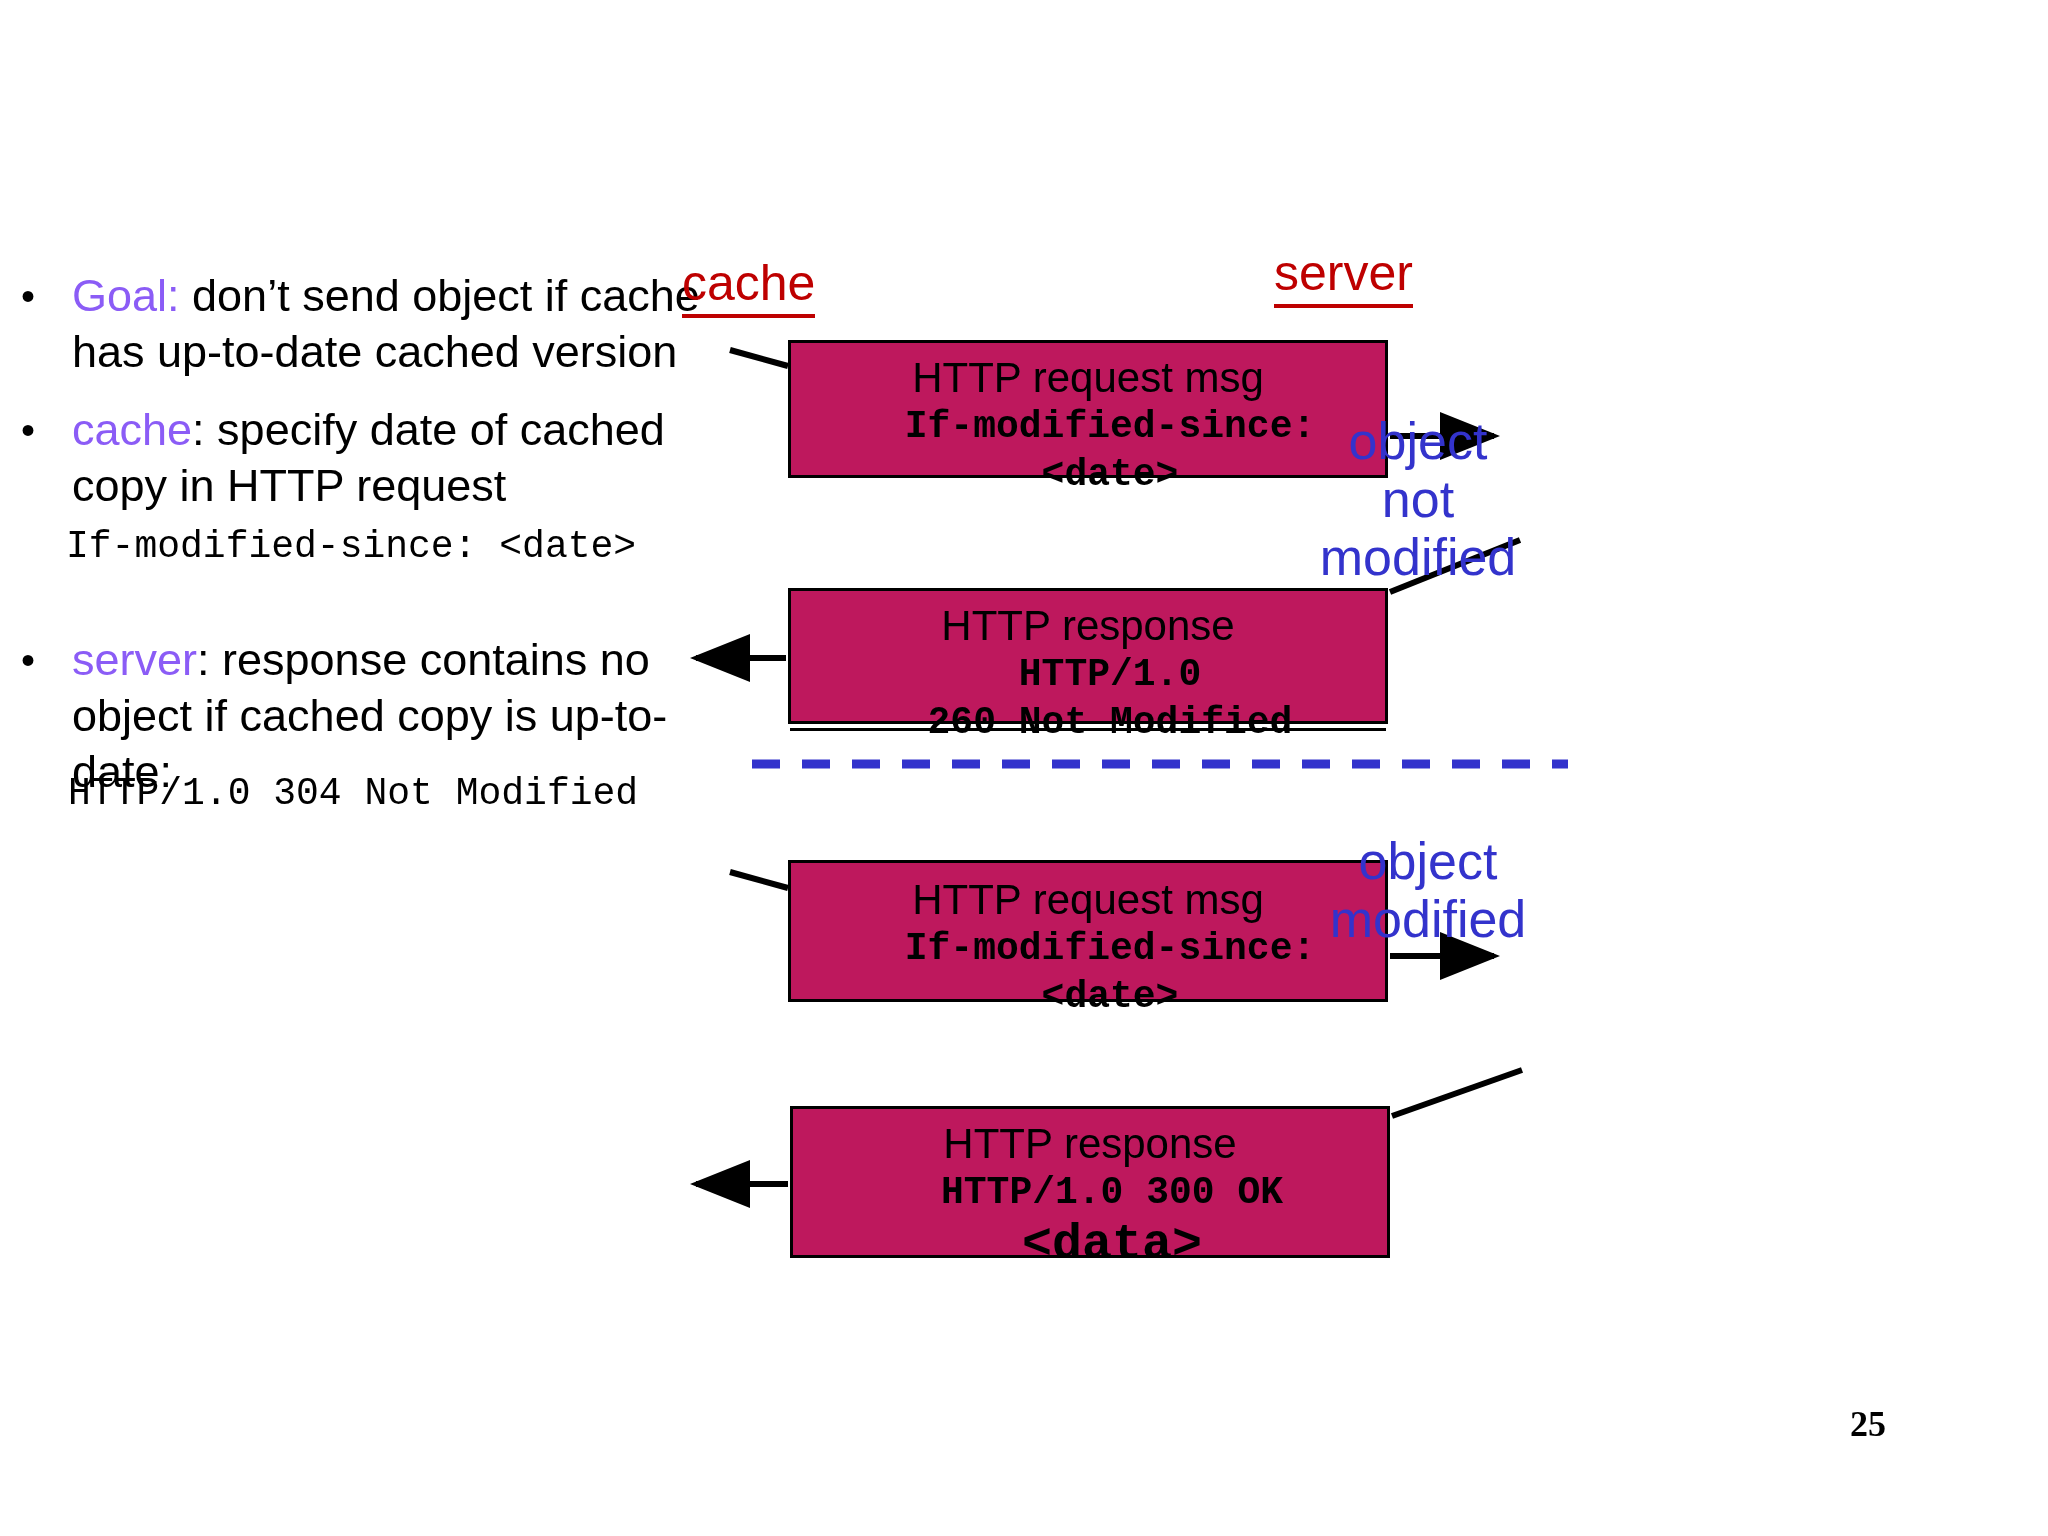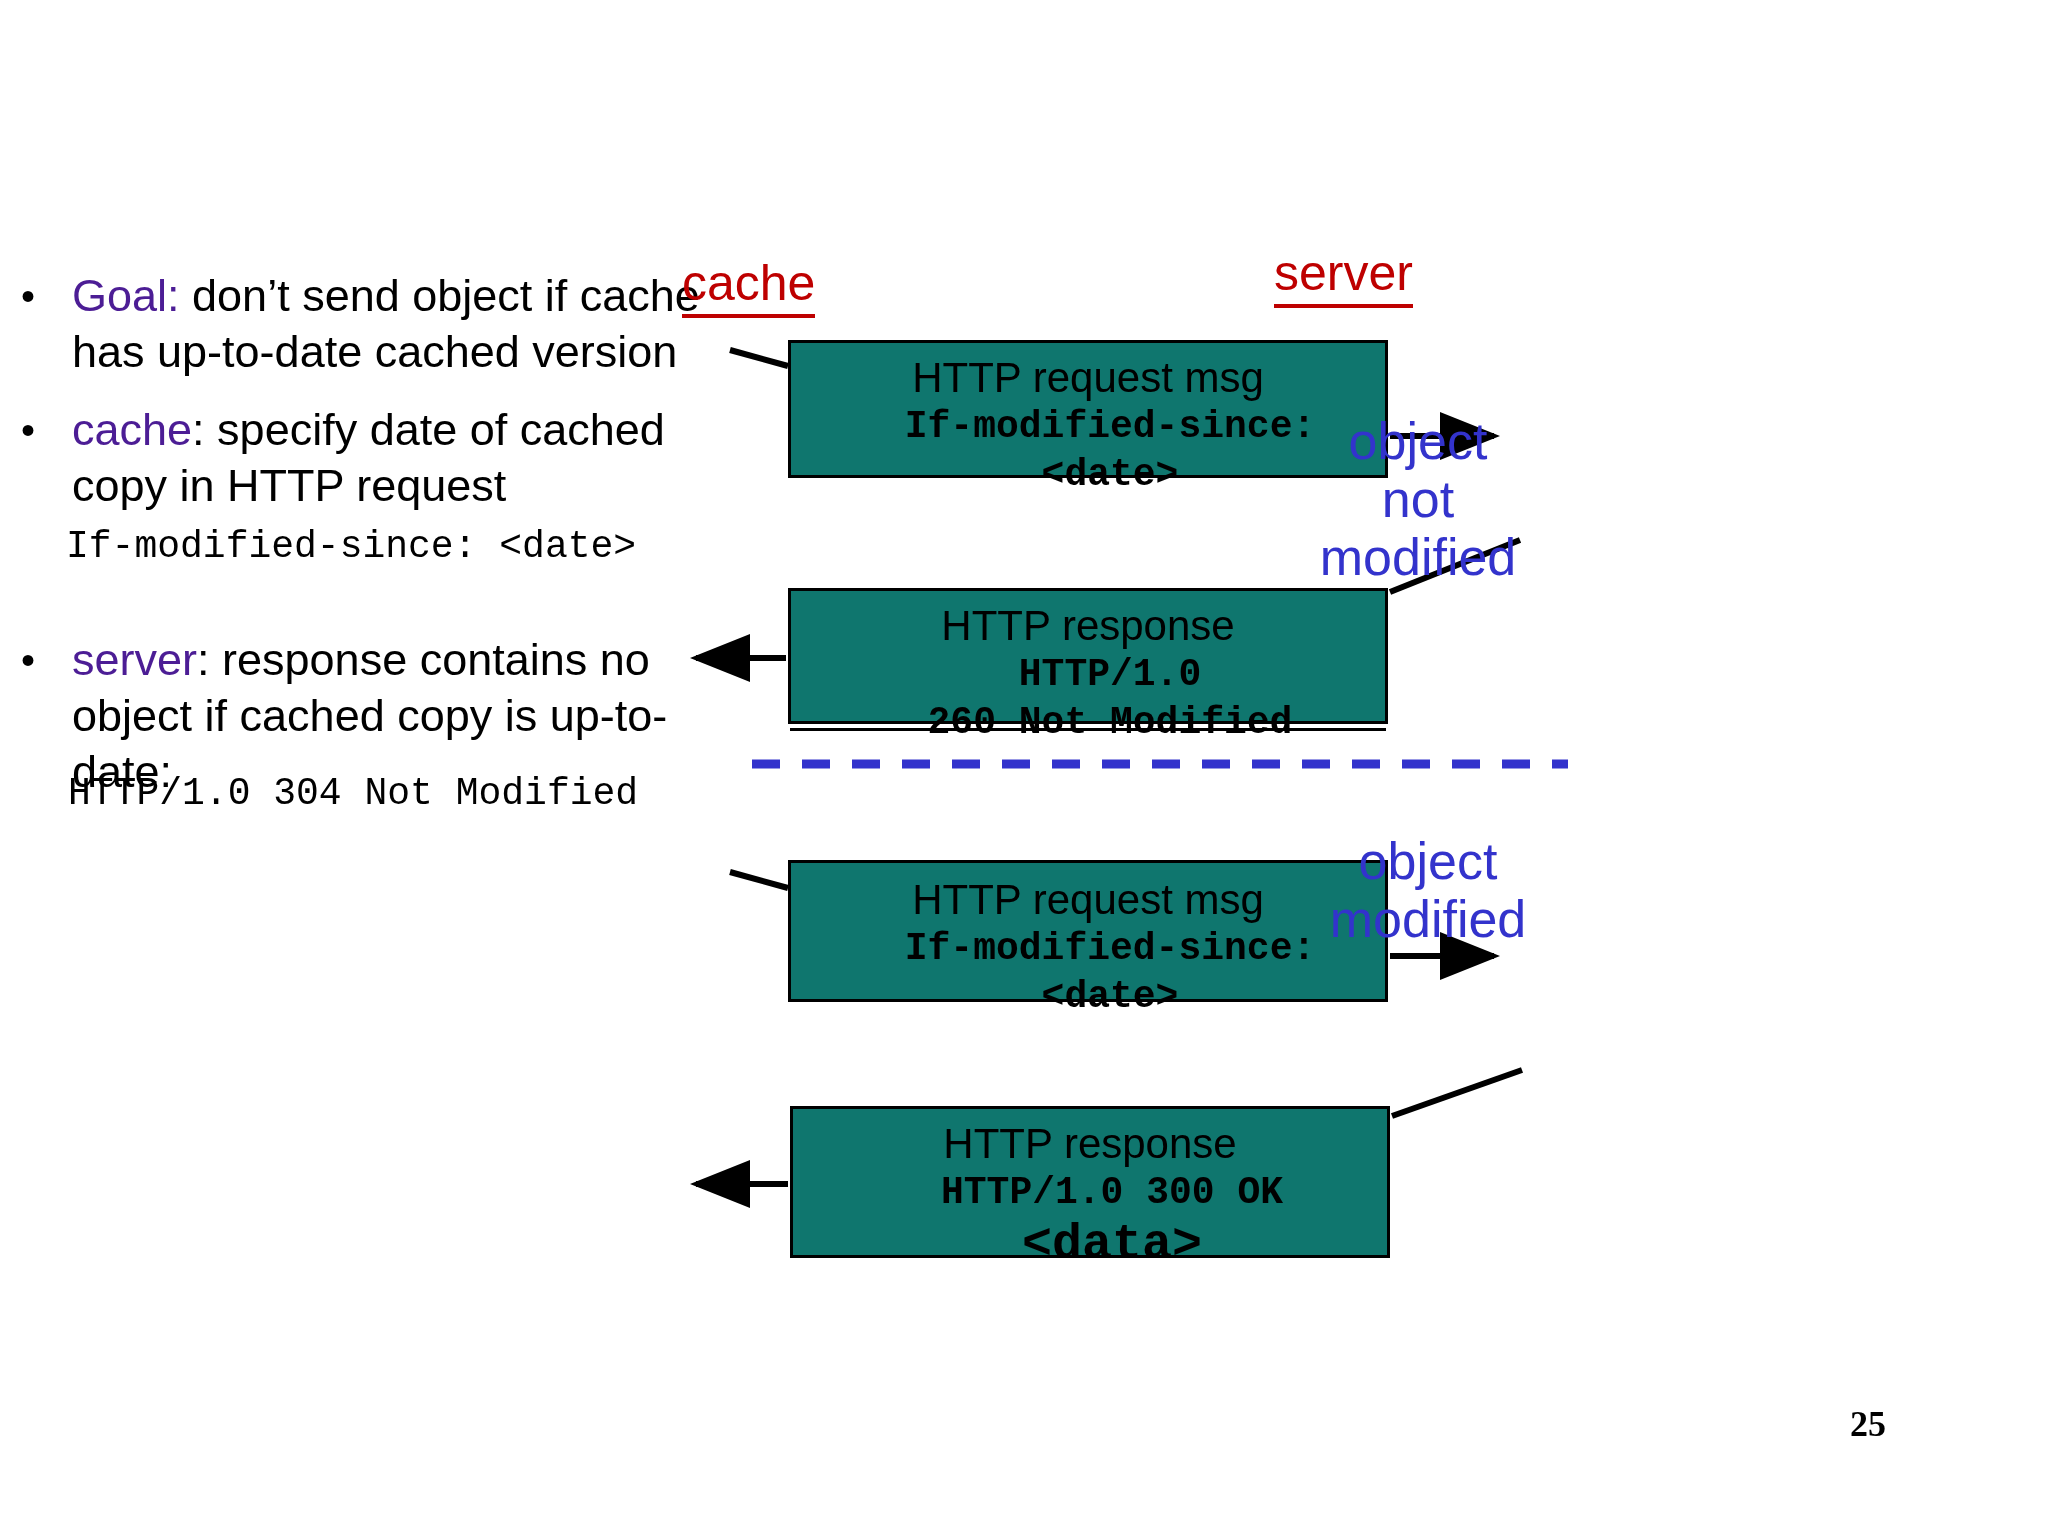--- a/index.html
+++ b/index.html
@@ -58,21 +58,21 @@
   .bullet-dot {
     position: absolute;
     left: 8px;
     top: 0px;
     width: 40px;
     text-align: center;
     font-size: 40px;
     line-height: 56px;
     color: #000000;
   }
-  .kw-red { color: #4c1d95; margin-top: 24px; }
+  .kw-red { color: #8b5cf6; margin-top: 24px; }
 
   .mono-line {
     color: #000000;
     font-family: "Liberation Mono", "DejaVu Sans Mono", monospace;
     font-weight: normal;
     font-size: 38px;
     line-height: 52px;
     white-space: pre;
   }
   #mono-ims { position: absolute; left: 66px; top: 253px; }
@@ -96,21 +96,21 @@
     white-space: nowrap;
     border-bottom: 4px solid #BE0000;
     padding-bottom: 2px;
   }
   #lbl-cache  { left: 22px;  top: 14px; }
   #lbl-server { left: 614px; top: 4px; }
 
   .msgbox {
     position: absolute;
     box-sizing: border-box;
-    background: #0f766e;
+    background: #be185d;
     border: 3px solid #000000;
     text-align: center;
     color: #000000;
   }
   .msgbox .sans {
     font-family: "Liberation Sans", sans-serif;
     font-size: 42px;
     line-height: 50px;
     white-space: nowrap;
   }

